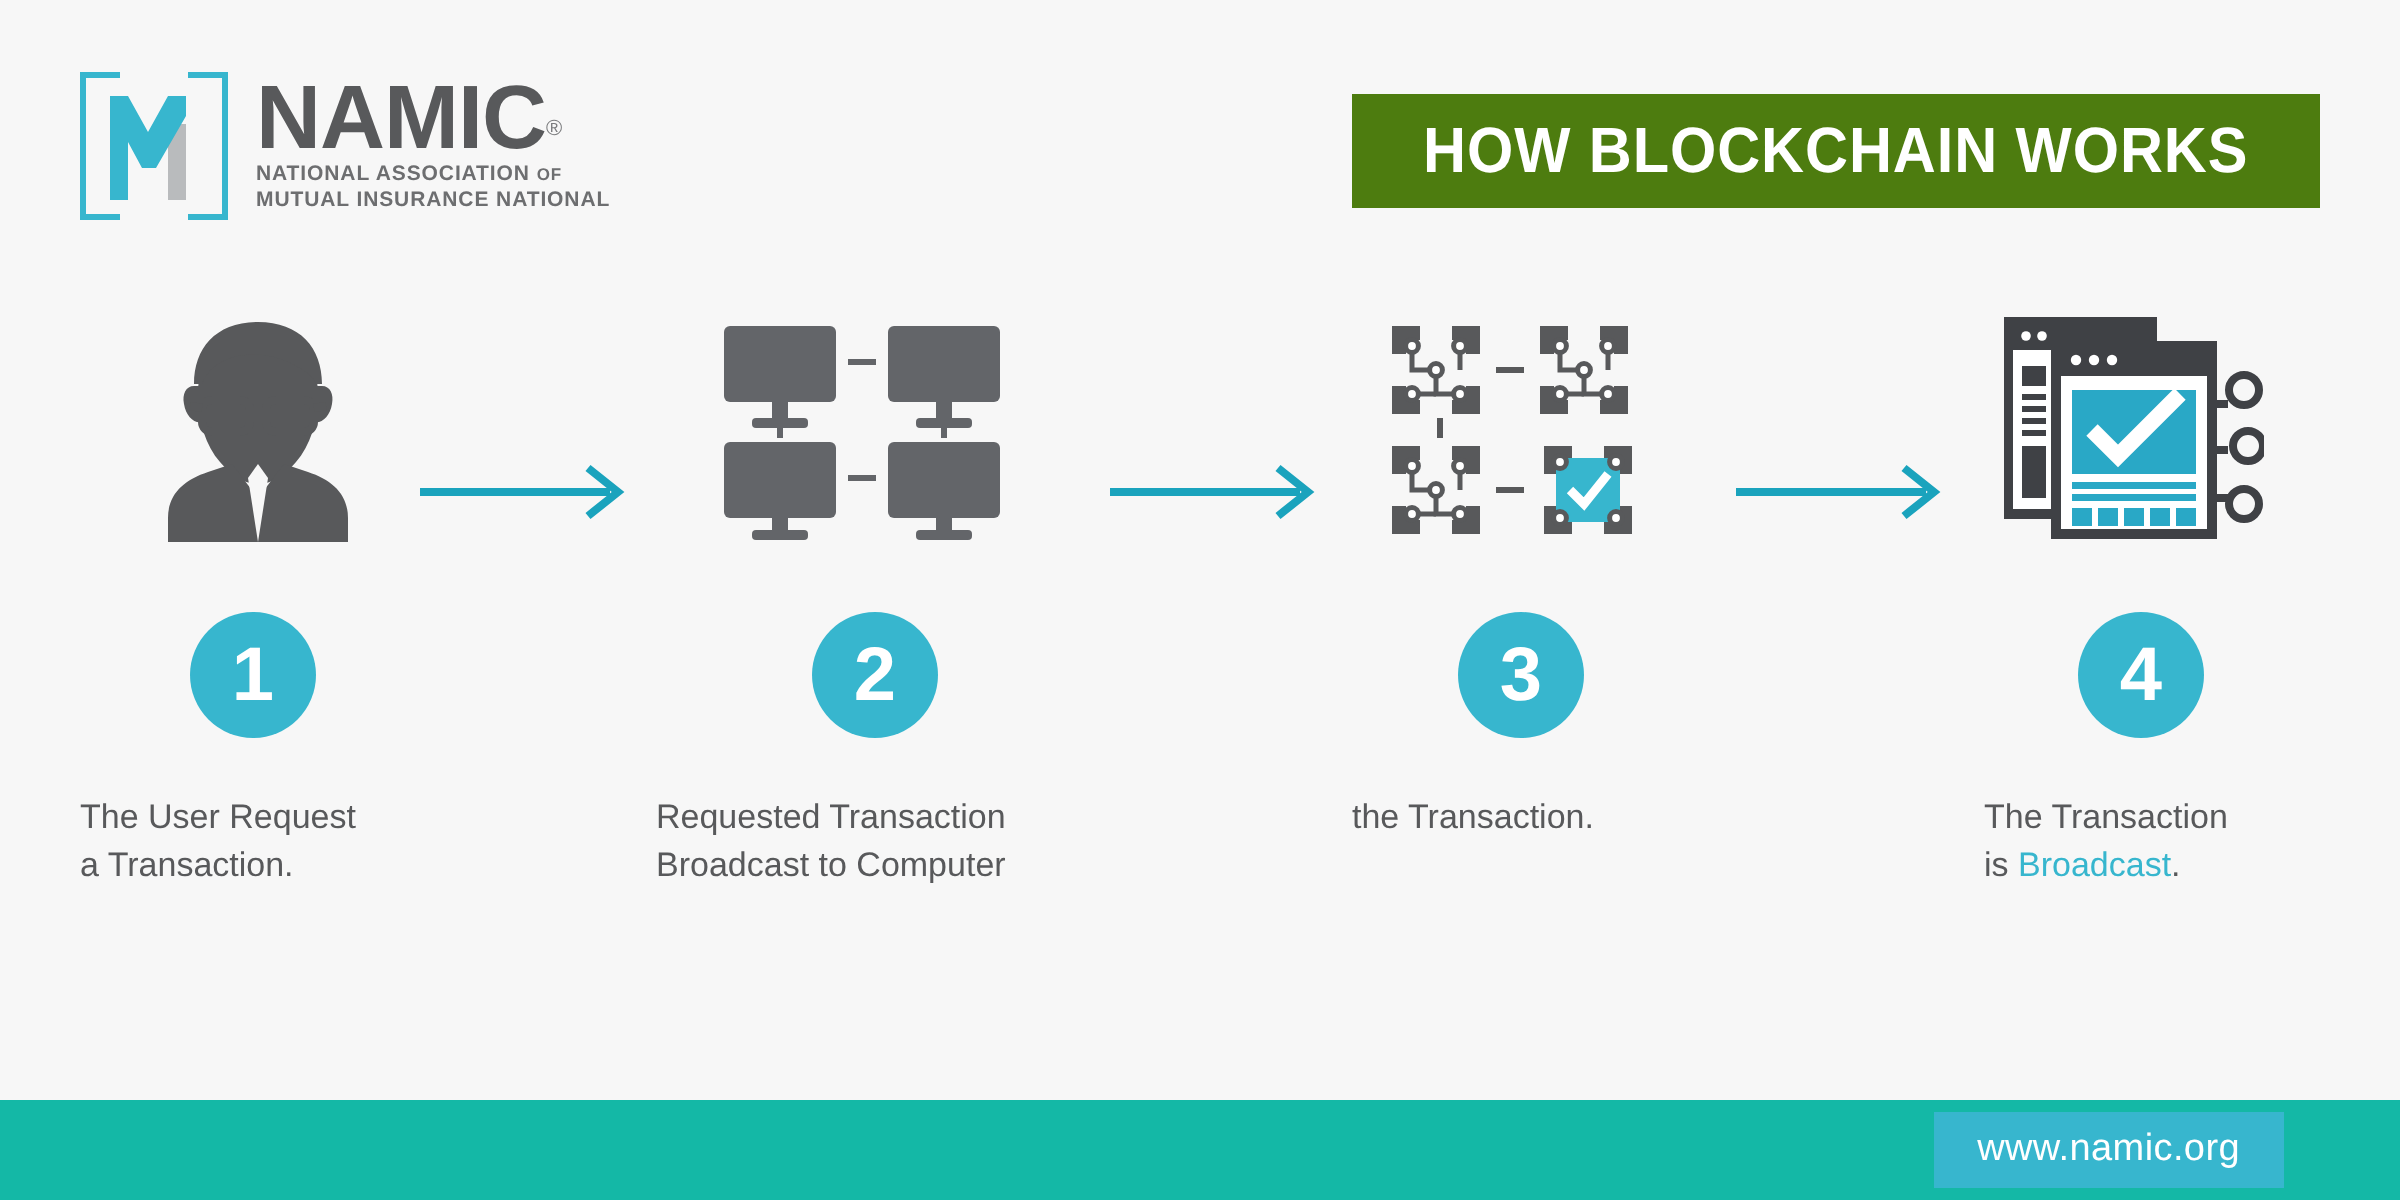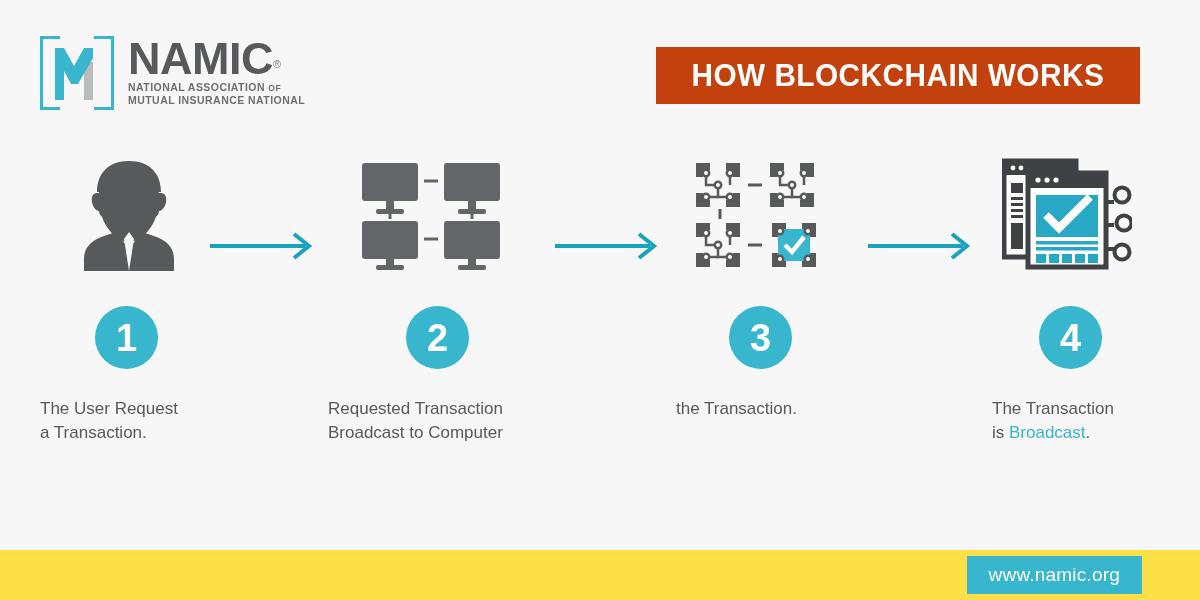--- a/index.html
+++ b/index.html
@@ -75,22 +75,22 @@
     font-size: 10.5px;
     font-weight: bold;
     letter-spacing: 0.45px;
     color: #6d6e70;
     line-height: 1.28;
   }
   .logo-sub .small-of { font-size: 8.5px; }
 
   #title-banner {
     position: absolute;
-    right: 60px; top: 47px;
-    background: #c2410c;
+    right: 40px; top: 47px;
+    background: #4d7c0f;
     padding: 12px 20px 13px 20px;
     min-width: 408px;
     box-sizing: border-box;
     text-align: left;
   }
   #title-banner-text {
     color: #ffffff;
     font-size: 32px;
     font-weight: bold;
     letter-spacing: 0.5px;
@@ -163,21 +163,21 @@
   #arrow-1 { left: 208px; }
   #arrow-2 { left: 553px; }
   #arrow-3 { left: 866px; }
 
   
   #footer {
     position: absolute;
     left: 0; top: 550px;
     width: 1200px;
     height: 50px;
-    background: #fde047;
+    background: #14b8a6;
   }
   #footer-url {
     position: absolute;
     right: 58px; top: 6px;
     background: #37b6ce;
     color: #ffffff;
     font-size: 19px;
     padding: 9px 22px 10px 22px;
     letter-spacing: 0.2px;
     line-height: 1;

